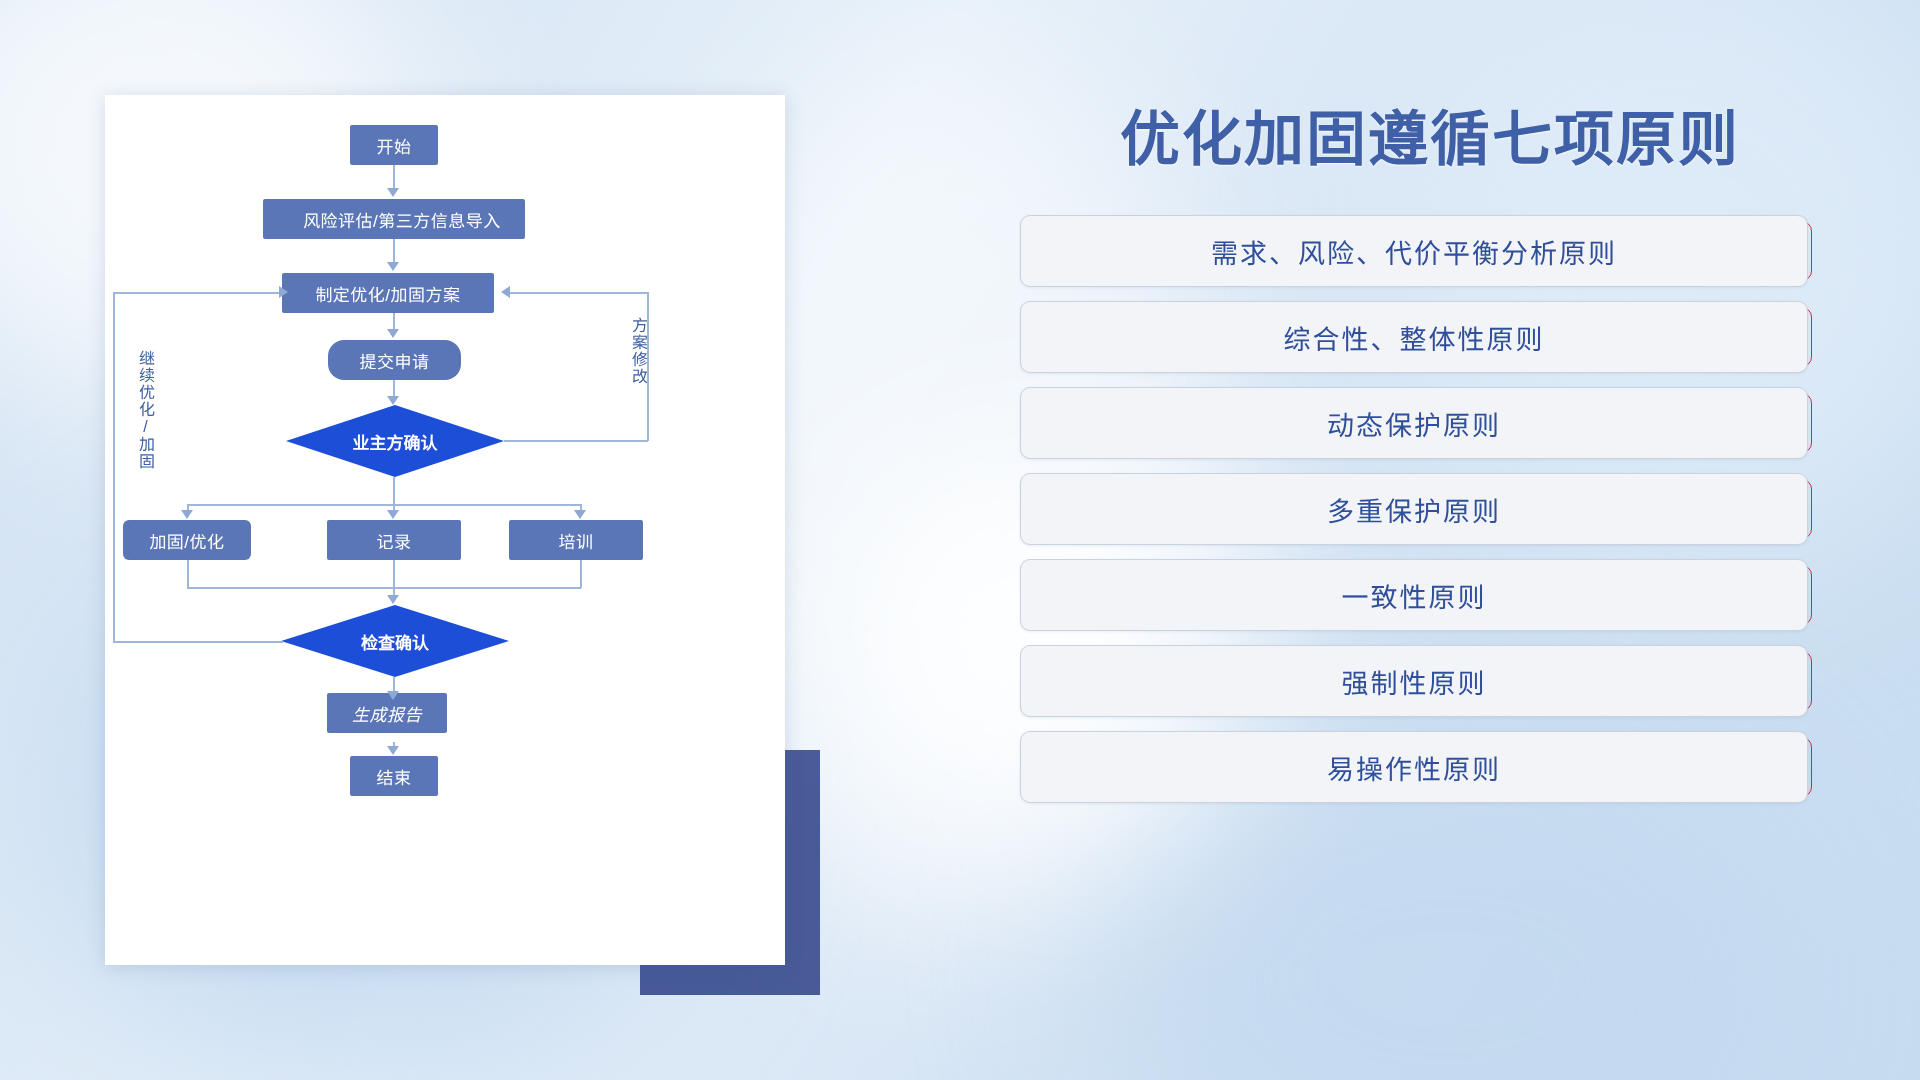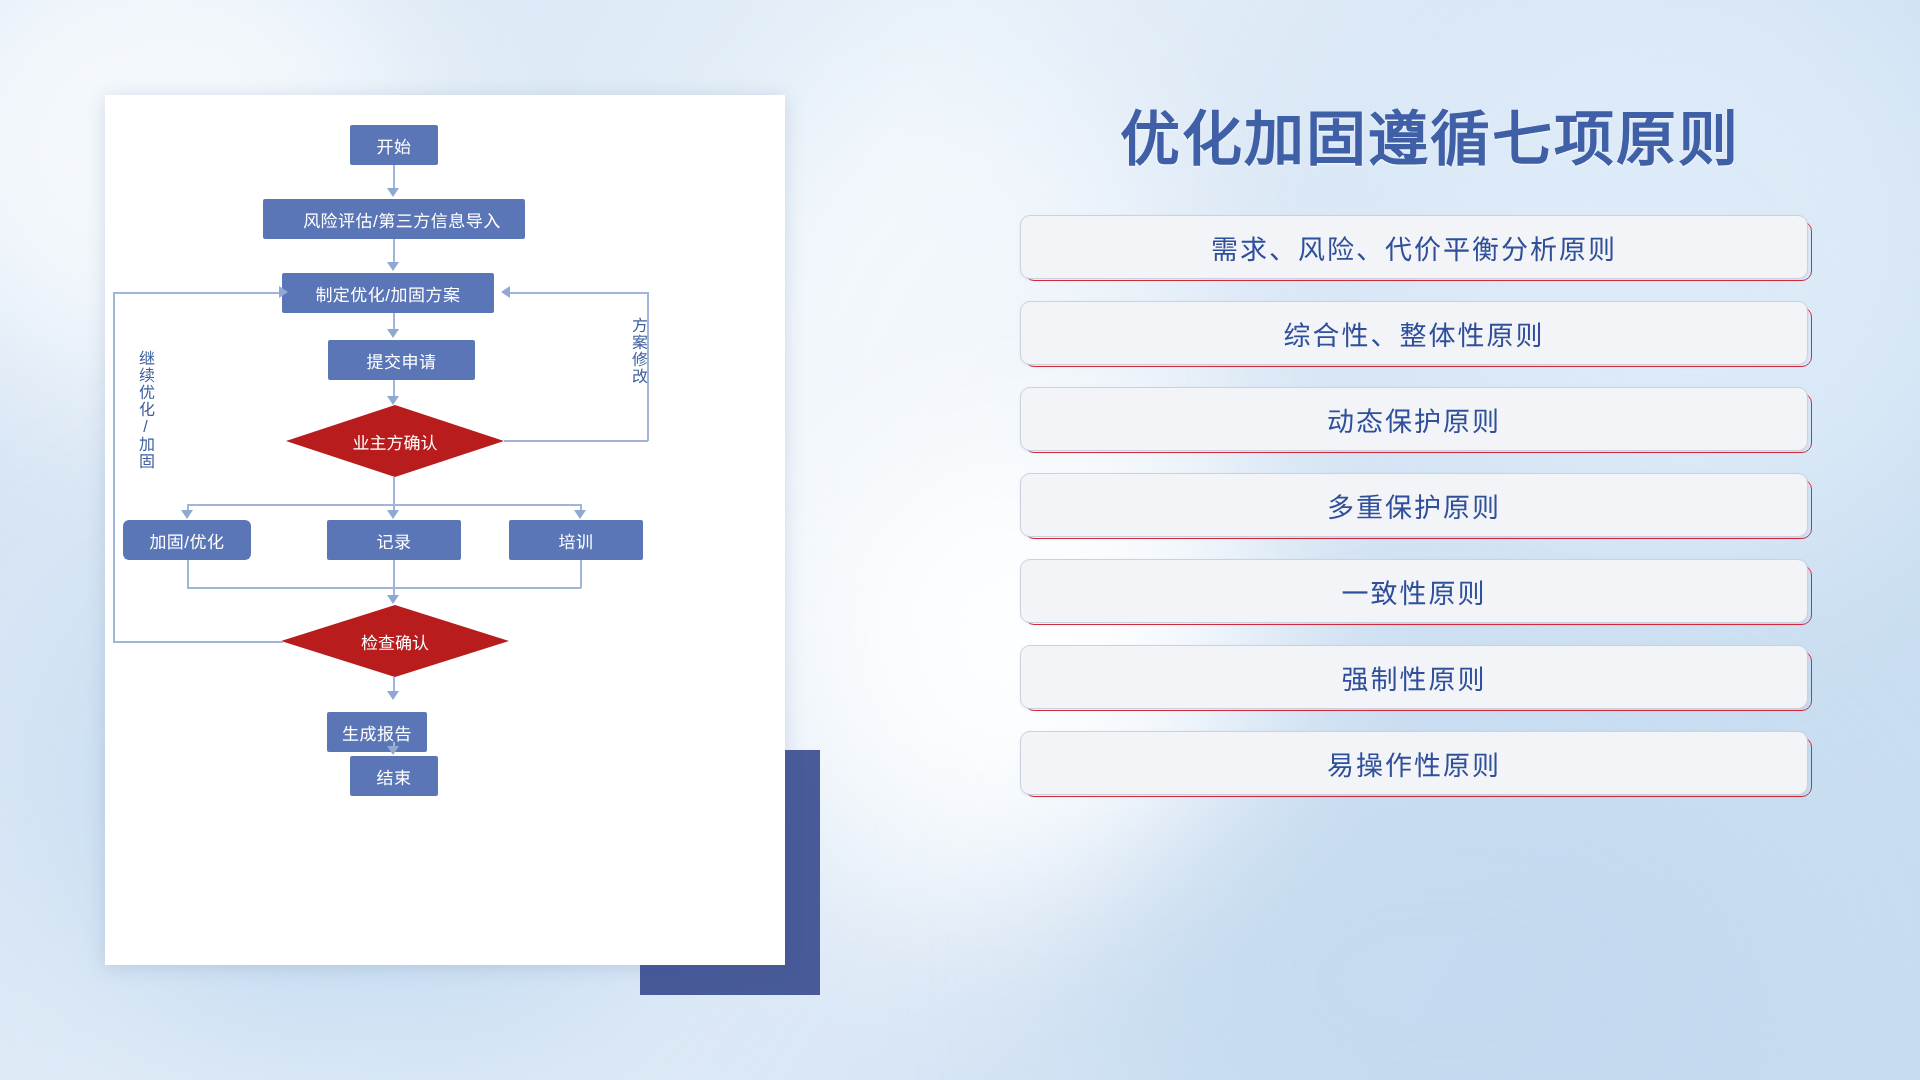--- a/index.html
+++ b/index.html
@@ -62,29 +62,30 @@
     color: #ffffff;
     font-size: 17px;
     letter-spacing: .5px;
     border-radius: 2px;
     white-space: nowrap;
     padding: 0 12px;
     height: 40px;
   }
   .diamond {
     position: absolute;
-    background: #b91c1c;
+    background: #1d4ed8;
     color: #fff;
     display: flex;
     align-items: center;
     justify-content: center;
     font-size: 17px;
     transform: skew(0deg);
     clip-path: polygon(50% 0%, 100% 50%, 50% 100%, 0% 50%);
     white-space: nowrap;
+    font-weight: bold;
   }
   .line {
     position: absolute;
     background: #9fb6da;
   }
   .vline { width: 1.5px; }
   .hline { height: 1.5px; }
   .arrow-down {
     position: absolute;
     width: 0; height: 0;
@@ -146,21 +147,21 @@
     height: 60px;
     border: 1.5px solid #d6283b;
     border-radius: 10px;
     box-sizing: border-box;
   }
   .principle-card {
     position: absolute;
     left: 0;
     top: 0;
     width: 788px;
-    height: 64px;
+    height: 72px;
     box-sizing: border-box;
     background: #f2f4f7;
     border: 1px solid #c9d2dd;
     border-radius: 10px;
     display: flex;
     align-items: center;
     justify-content: center;
     font-size: 27px;
     color: #2f4f9b;
     letter-spacing: 2px;
@@ -184,31 +185,31 @@
 
     <div class="side-label" style="left:30px; top:255px;">继续优化/加固</div>
     <div class="side-label" style="left:523px; top:222px;">方案修改</div>
 
     <div class="node" style="left:245px; top:30px; width:88px;">开始</div>
 
     <div class="node" style="left:158px; top:104px; width:262px;padding-left:28px;">风险评估/第三方信息导入</div>
 
     <div class="node" style="left:177px; top:178px; width:212px;">制定优化/加固方案</div>
 
-    <div class="node" style="left:223px; top:245px; width:147px;">提交申请</div>
+    <div class="node" style="left:223px; top:245px; width:133px;border-radius:16px;">提交申请</div>
 
     <div class="diamond" style="left:181px; top:310px; width:218px; height:72px;">业主方确认</div>
 
     <div class="node" style="left:18px; top:425px; width:128px;border-radius:6px;">加固/优化</div>
     <div class="node" style="left:222px; top:425px; width:134px;">记录</div>
     <div class="node" style="left:404px; top:425px; width:134px;">培训</div>
 
     <div class="diamond" style="left:176px; top:510px; width:228px; height:72px;">检查确认</div>
 
-    <div class="node" style="left:222px; top:617px; width:100px;">生成报告</div>
+    <div class="node" style="left:222px; top:598px; width:120px;font-style:italic;">生成报告</div>
 
     <div class="node" style="left:245px; top:661px; width:88px;">结束</div>
 
     <div class="line vline" style="left:288px; top:70px; height:24px;"></div>
     <div class="arrow-down" style="left:282px; top:93px;"></div>
 
     <div class="line vline" style="left:288px; top:144px; height:24px;"></div>
     <div class="arrow-down" style="left:282px; top:167px;"></div>
 
     <div class="line vline" style="left:288px; top:218px; height:17px;"></div>

